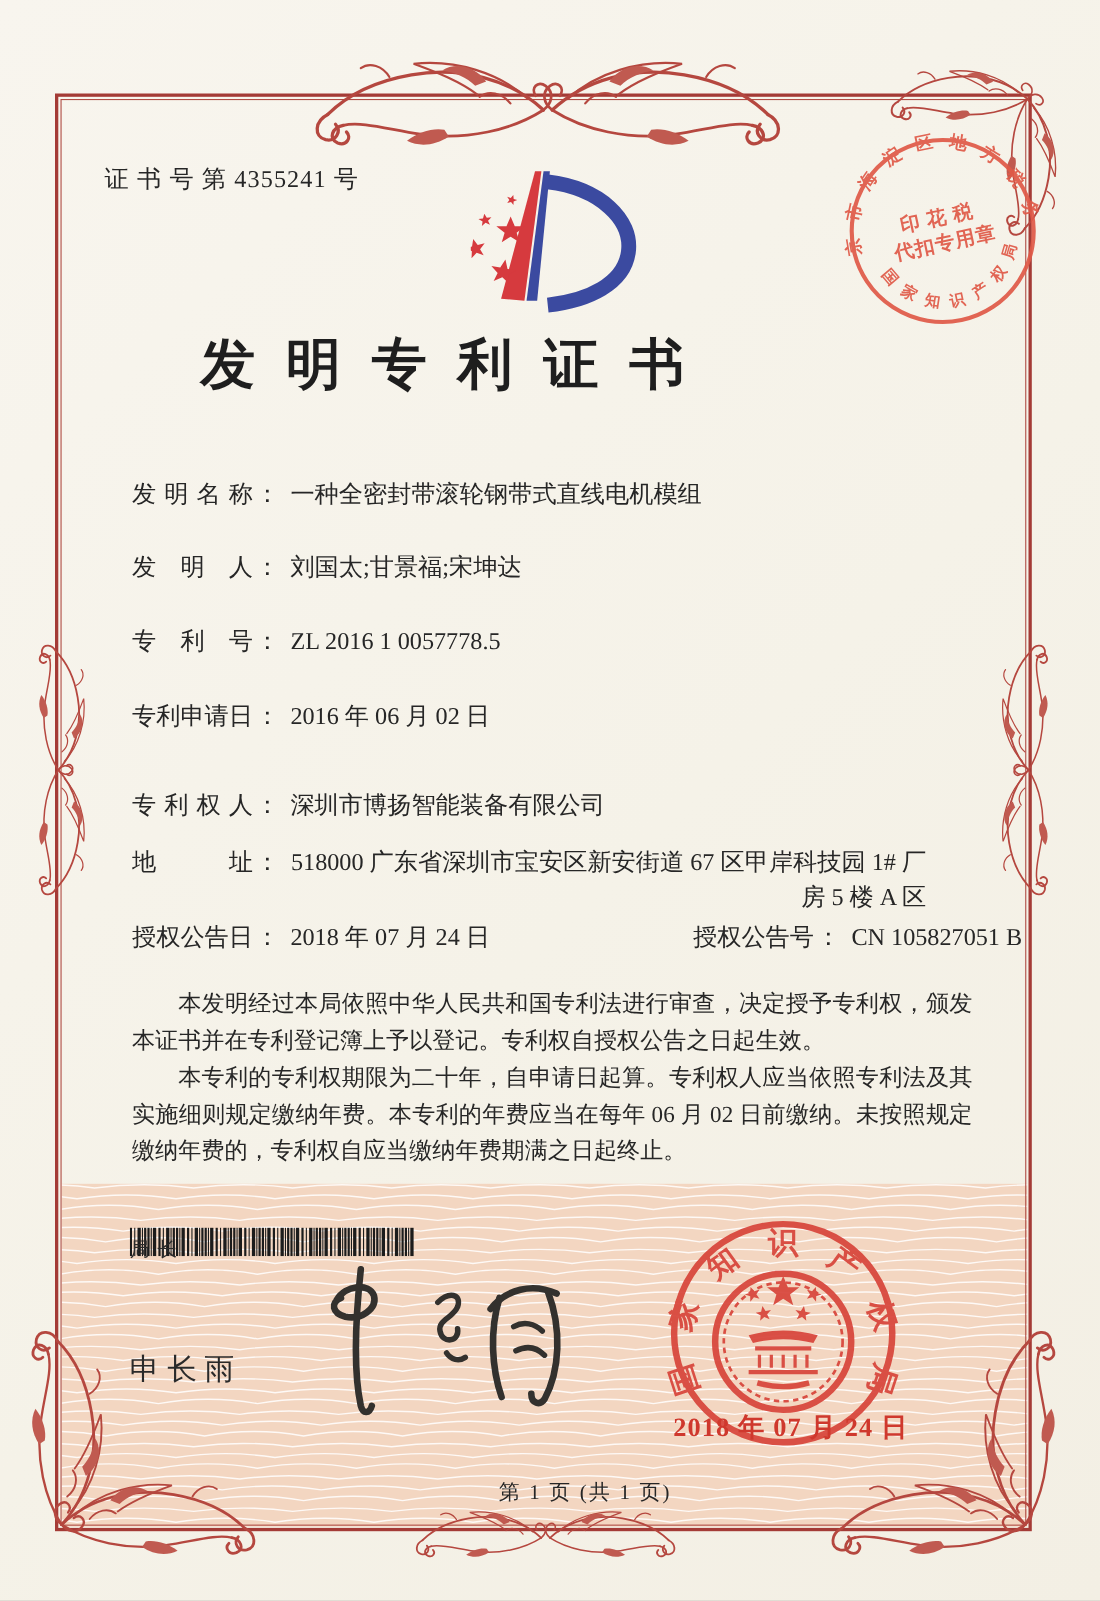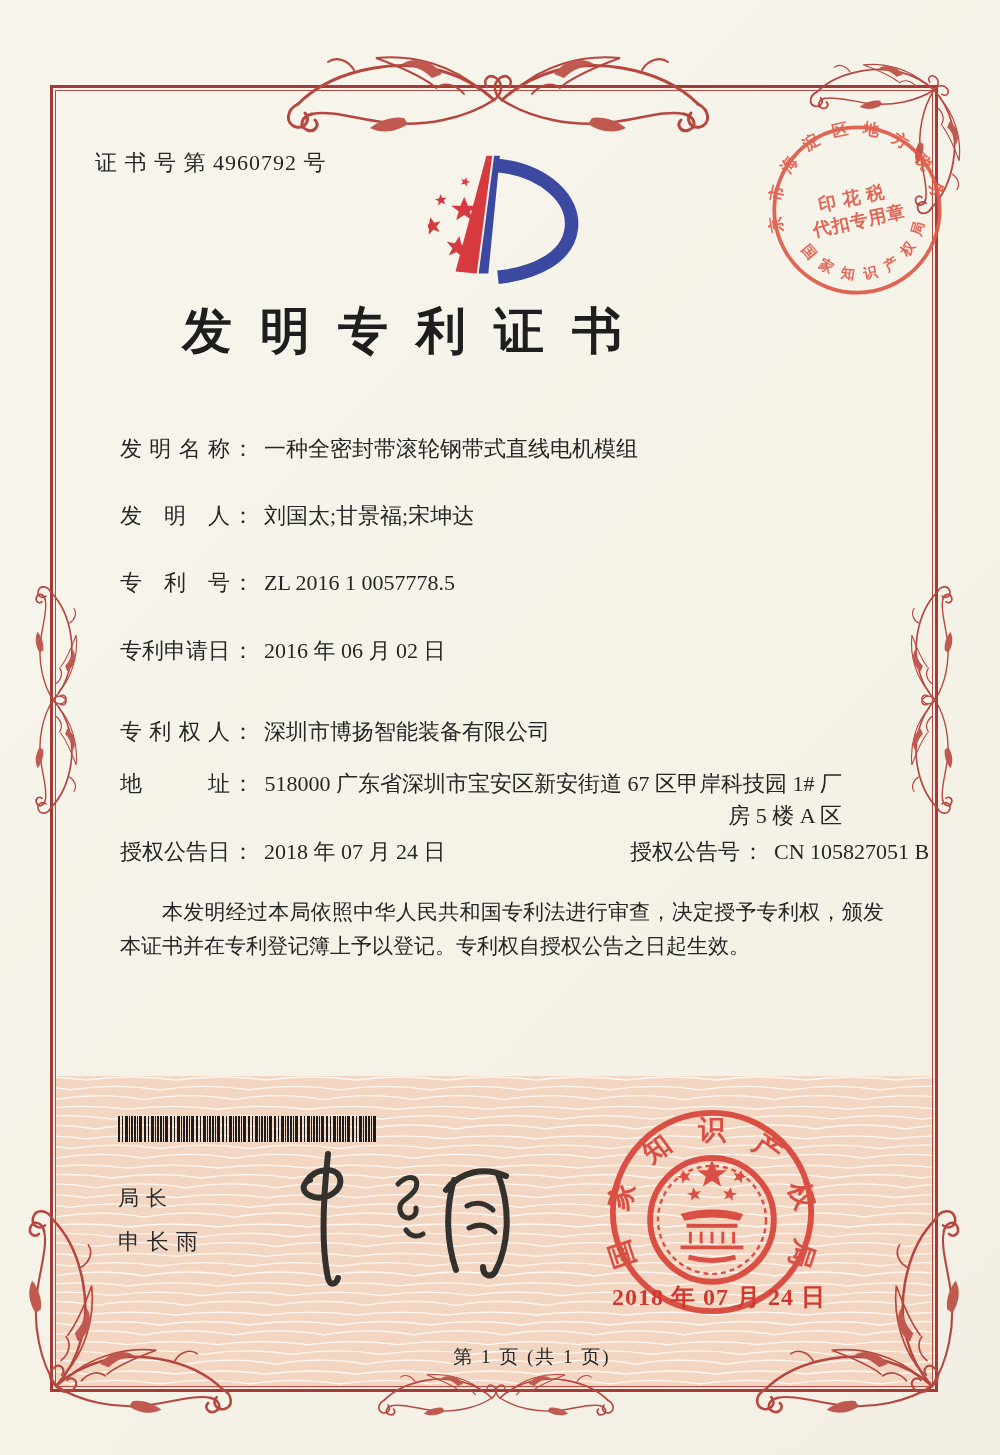--- a/index.html
+++ b/index.html
@@ -23,24 +23,24 @@
          font-size:50px;font-weight:700;letter-spacing:28px;text-indent:28px;color:#1e1e1e;}
   .field-row{position:absolute;left:120px;display:flex;align-items:flex-start;font-size:22px;line-height:32px;}
   .flabel{display:inline-block;width:110px;text-align:justify;text-align-last:justify;text-justify:inter-character;}
   .fcolon{margin-left:2px;}
   .fvalue{margin-left:10px;white-space:nowrap;}
   .fvalue.wrap{white-space:normal;width:578px;text-align:right;}
   .grant-right{position:absolute;left:510px;top:0;display:flex;font-size:22px;line-height:32px;}
   .legal{position:absolute;left:120px;top:896px;width:764px;font-size:21px;line-height:33.5px;text-align:justify;}
   .legal p{margin:0;text-indent:2em;}
   .barcode{position:absolute;left:118px;top:1116px;}
-  .director-title{position:absolute;left:118px;top:1184px;font-family:Liberation Sans, sans-serif;
-                  font-size:21px;letter-spacing:7px;color:#2a2a2a;}
+  .director-title{position:absolute;left:118px;top:1124px;font-family:Liberation Sans, sans-serif;
+                  font-size:18px;letter-spacing:7px;color:#2a2a2a;}
   .director-name{position:absolute;left:118px;top:1227px;font-family:"Liberation Sans","DejaVu Sans",sans-serif;
-                 font-size:22px;letter-spacing:7px;color:#2a2a2a;}
+                 font-size:27px;letter-spacing:7px;color:#2a2a2a;}
   .signature{position:absolute;left:248px;top:1146px;}
   .big-seal{position:absolute;left:604px;top:1104px;opacity:.93;}
   .seal-date{position:absolute;left:612px;top:1281px;font-size:24px;letter-spacing:1px;color:#cf382d;font-weight:600;}
   .footer{position:absolute;left:50px;top:1344px;width:964px;text-align:center;font-size:19px;letter-spacing:2px;}
 </style>
 </head>
 <body>
 
 <div class="page">
 
@@ -116,21 +116,21 @@
 
     <use href="#flourish" transform="translate(932,1386) rotate(90) scale(0.85,-0.85)"></use>
     <use href="#flourish" transform="translate(932,1386) scale(0.85)"></use>
 
     <use href="#flourish" transform="translate(492,1398) scale(0.55)"></use>
     <use href="#flourish" transform="translate(500,1398) scale(-0.55,0.55)"></use>
   </svg>
 
   <div class="content">
 
-    <div class="cert-no">证 书 号 第 4960792 号</div>
+    <div class="cert-no">证 书 号 第 4355241 号</div>
 
     <svg class="logo" width="165" height="135" viewBox="0 0 170 140">
       <defs>
         <polygon id="star" points="0,-10 2.9,-3.1 10,-3.1 4.2,1.4 6.2,8.1 0,4.1 -6.2,8.1 -4.2,1.4 -10,-3.1 -2.9,-3.1"></polygon>
       </defs>
       <path d="M72,16 C122,22 152,52 148,82 C144,112 110,128 72,132" stroke="#3b4aa0" stroke-width="14" fill="none"></path>
       <polygon points="68,6 74,6 62,128 52,128" fill="#3b4aa0"></polygon>
       <polygon points="60,6 66,6 50,128 28,126" fill="#d63a3e"></polygon>
       <g fill="#d63a3e">
         <use href="#star" transform="translate(38,33) scale(0.5) rotate(18)"></use>
@@ -193,20 +193,21 @@
       <span class="fvalue">2018 年 07 月 24 日</span>
       <span class="grant-right">
         <span class="flabel">授权公告号</span>
           <span class="fcolon">：</span>
         <span class="fvalue">CN 105827051 B</span>
       </span>
     </div>
 
     <div class="legal">
       <p>本发明经过本局依照中华人民共和国专利法进行审查，决定授予专利权，颁发本证书并在专利登记簿上予以登记。专利权自授权公告之日起生效。</p>
+      <p>本专利的专利权期限为二十年，自申请日起算。专利权人应当依照专利法及其实施细则规定缴纳年费。本专利的年费应当在每年 06 月 02 日前缴纳。未按照规定缴纳年费的，专利权自应当缴纳年费期满之日起终止。</p>
     </div>
 
     <svg class="barcode" id="barcode" width="262" height="26" viewBox="0 0 262 26">
         <rect x="0" y="0" width="2" height="26" fill="#1c1c1c"></rect>
         <rect x="4" y="0" width="1" height="26" fill="#1c1c1c"></rect>
         <rect x="7" y="0" width="3" height="26" fill="#1c1c1c"></rect>
         <rect x="11" y="0" width="1" height="26" fill="#1c1c1c"></rect>
         <rect x="13" y="0" width="2" height="26" fill="#1c1c1c"></rect>
         <rect x="16" y="0" width="2" height="26" fill="#1c1c1c"></rect>
         <rect x="19" y="0" width="1" height="26" fill="#1c1c1c"></rect>

